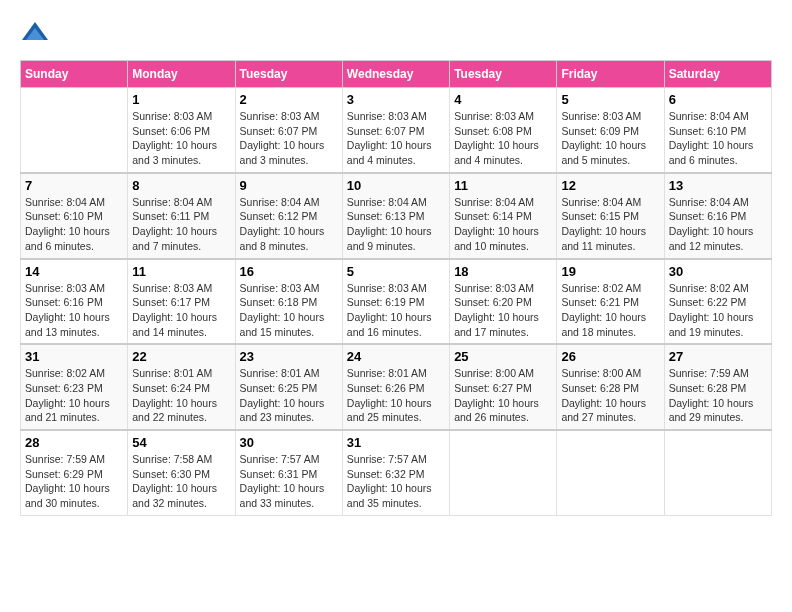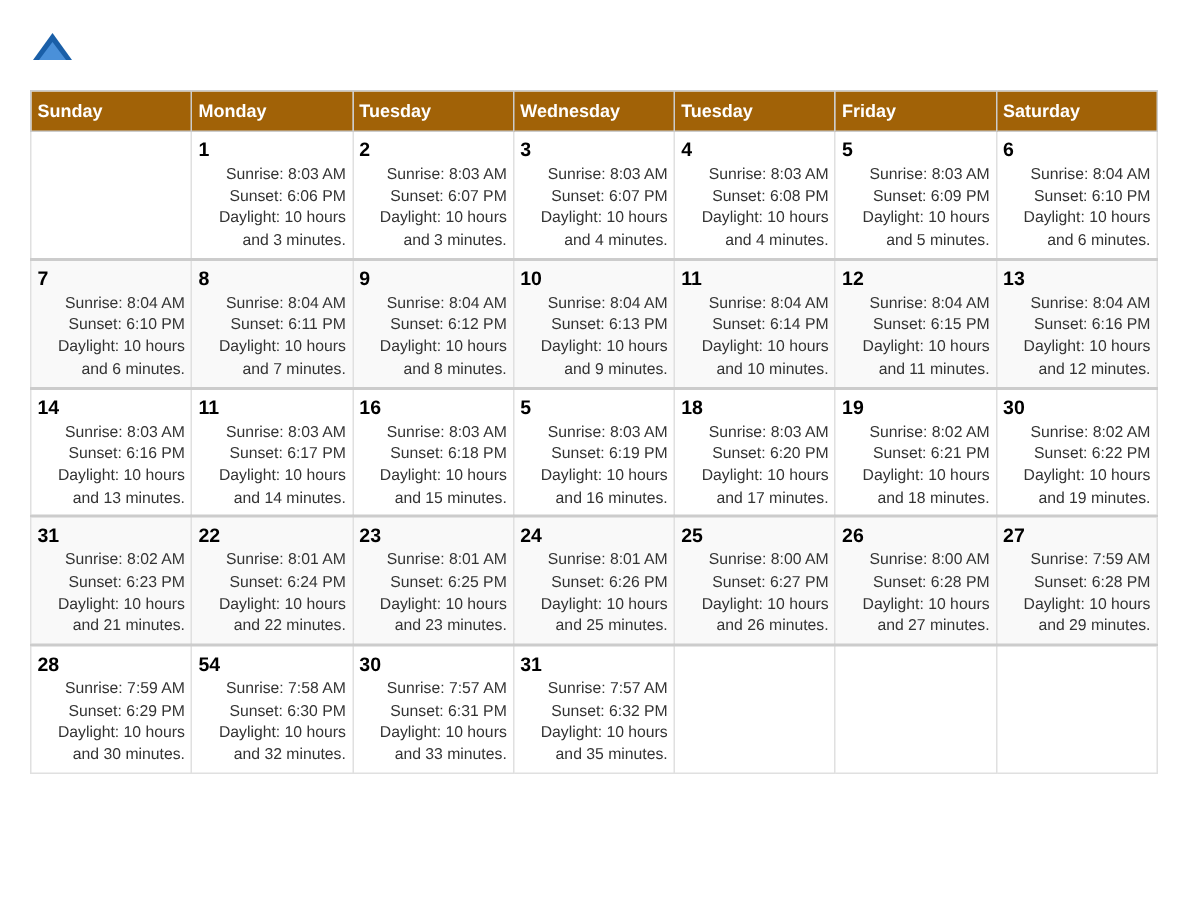--- a/index.html
+++ b/index.html
@@ -45,21 +45,21 @@
     .subtitle {
       font-size: 16px;
       color: #444;
     }
     table {
       width: 100%;
       border-collapse: collapse;
       font-size: 11px;
     }
     thead tr {
-      background-color: #a16207;
+      background-color: #ec4899;
       color: #fff;
     }
     thead th {
       padding: 6px 4px;
       text-align: left;
       font-size: 12px;
       font-weight: bold;
       border: 1px solid #ccc;
     }
     tbody tr {
@@ -77,21 +77,20 @@
     .day-number {
       font-weight: bold;
       font-size: 13px;
       display: block;
       margin-bottom: 2px;
     }
     .cell-info {
       font-size: 10.5px;
       color: #333;
       line-height: 1.4;
-      text-align: right;
     }
     .empty-cell {
       background: #fff;
     }
     tbody tr:nth-child(odd) {
       background-color: #ffffff;
     }
     .row-separator {
       border-top: 2px solid #ccc;
     }

